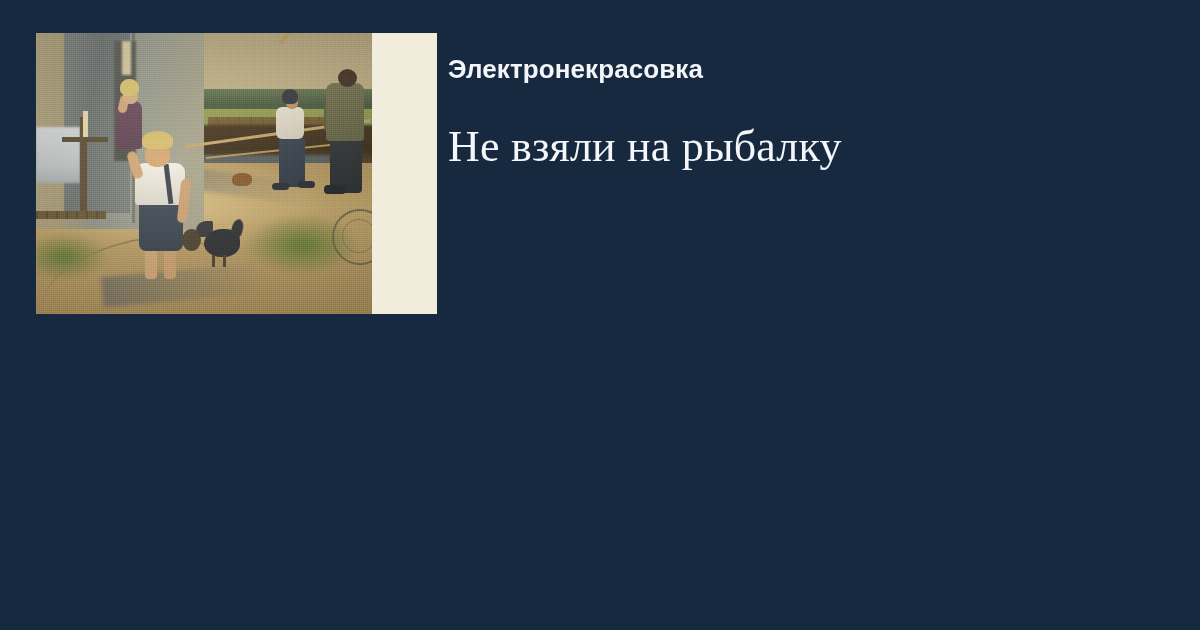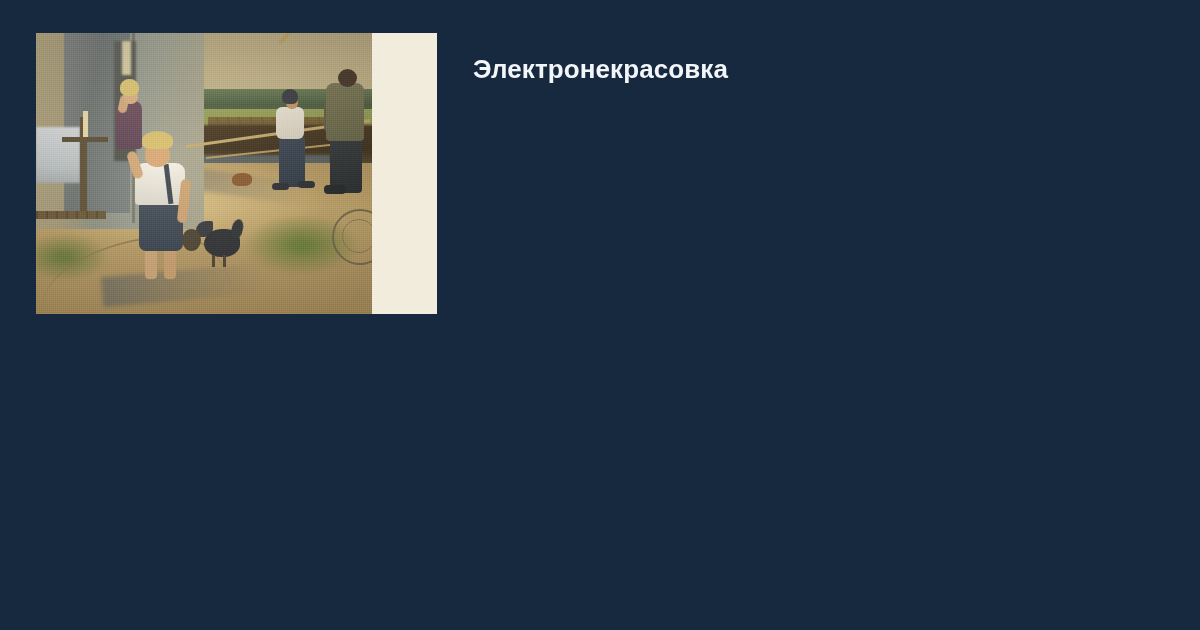--- a/index.html
+++ b/index.html
@@ -459,21 +459,21 @@
   }
   .p-warm {
     position: absolute; inset: 0;
     background: radial-gradient(ellipse 260px 200px at 130px 130px, rgba(255,226,168,.10), rgba(40,30,10,.16) 100%);
     pointer-events: none;
   }
 
   
   .text-col {
     position: absolute;
-    left: 473px;
+    left: 448px;
     top: 33px;
     width: 690px;
   }
   .site-name {
     margin: 0;
     font-family: "Liberation Sans", sans-serif;
     font-size: 26px;
     font-weight: 700;
     line-height: 34px;
     letter-spacing: .1px;
@@ -571,15 +571,16 @@
 
       <div class="p-warm"></div>
       <div class="p-texture"></div>
     </div>
 
     <div class="paper-margin"></div>
   </div>
 
   <div class="text-col">
     <div class="site-name">Электронекрасовка</div>
+    <div class="entry-title">Не взяли на рыбалку</div>
   </div>
 
 </div>
 
 </body></html>

